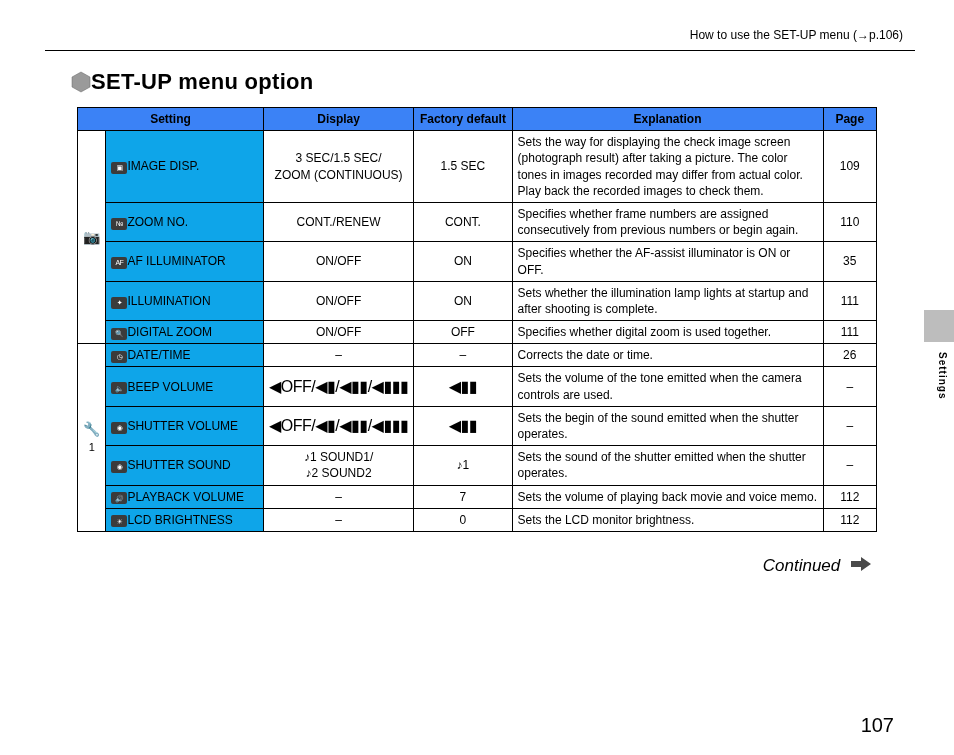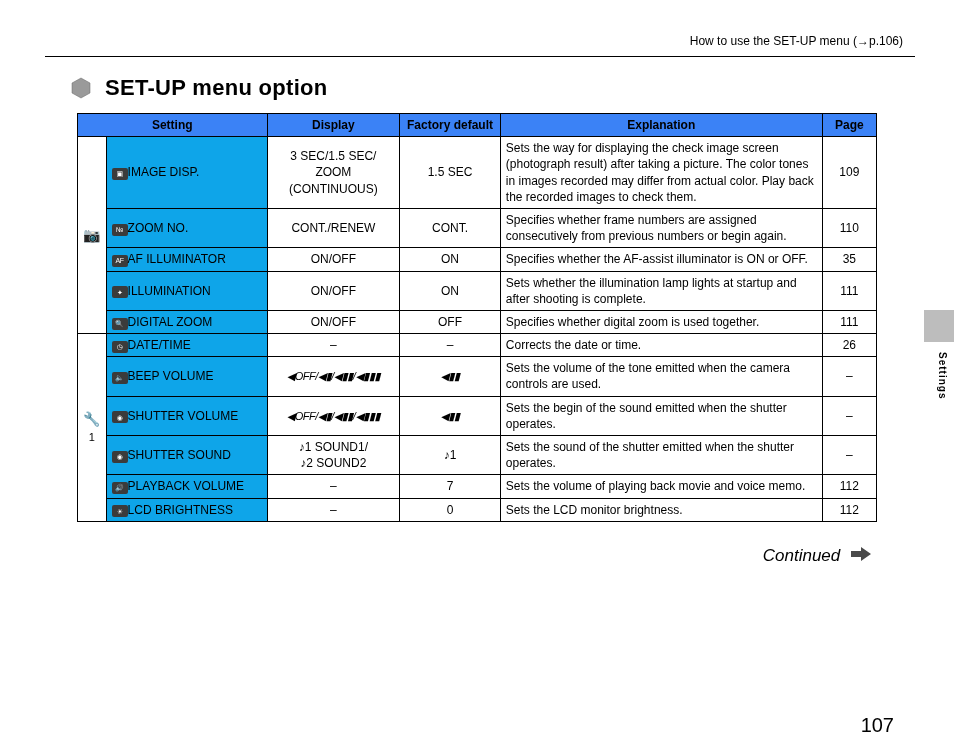--- a/index.html
+++ b/index.html
@@ -15,28 +15,27 @@
   }
   .page {
     position: absolute;
     left: 45px;
     top: 20px;
     width: 870px;
   }
   .top-ref {
     text-align: right;
     font-size: 12px;
-    margin: 14px 0 8px 0;
+    margin: 8px 0 8px 0;
     padding-right: 12px;
   }
   .hrule { border-top: 1px solid #000; margin: 4px 0 18px 0; }
   .title-row {
     display: flex;
     align-items: center;
-    gap: 14px;
     margin: 0 0 12px 26px;
   }
   .hex {
     width: 20px;
     height: 22px;
     position: relative;
     display: inline-block;
   }
   .hex svg { display: block; }
   h1 {
@@ -113,21 +112,21 @@
   }
   .side-label {
     position: absolute;
     right: 6px;
     top: 352px;
     font-size: 10px;
     font-weight: bold;
     writing-mode: vertical-rl;
     letter-spacing: 1px;
   }
-  .vol-icons { font-size: 11px; letter-spacing: -0.5px; white-space: nowrap; font-style: italic; }
+  .vol-icons { font-size: 16px; letter-spacing: -0.5px; white-space: nowrap; }
   .wrench { font-size: 14px; }
 </style>
 </head>
 <body>
 
 <div class="page">
   <div class="top-ref">How to use the SET-UP menu (→p.106)</div>
   <div class="hrule"></div>
   <div class="title-row">
     <span class="hex">

